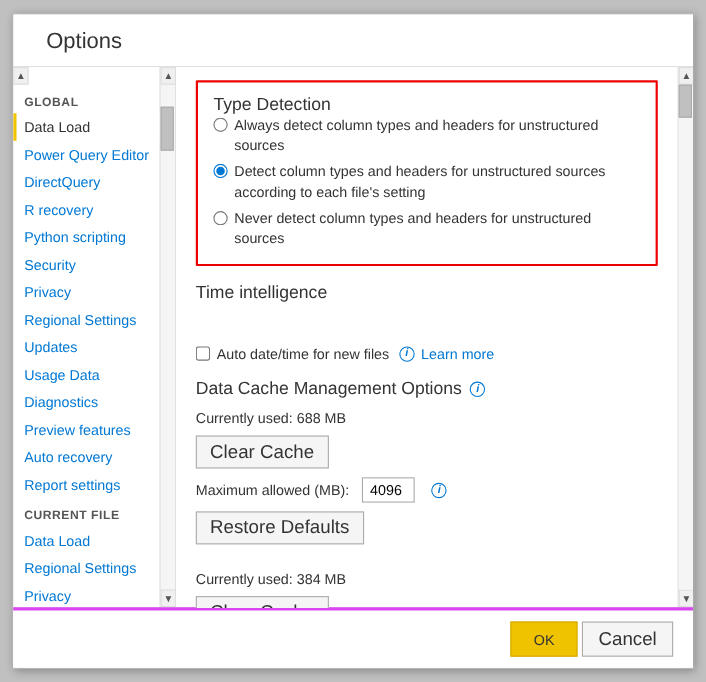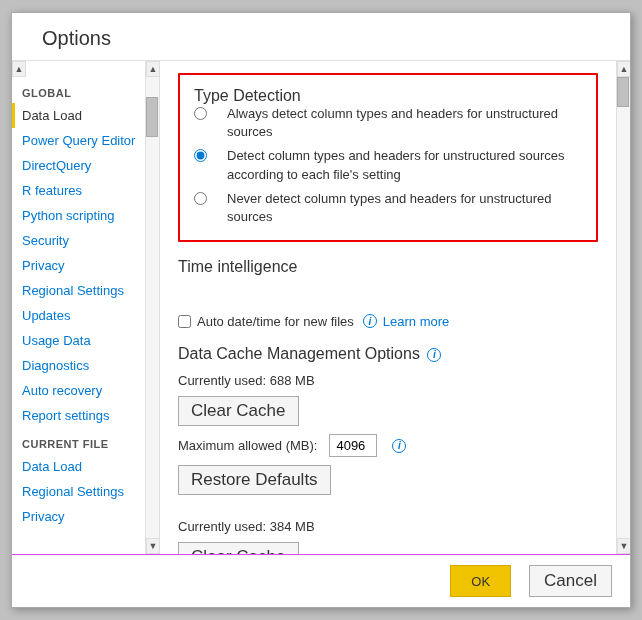--- a/index.html
+++ b/index.html
@@ -76,31 +76,32 @@
       margin-top: 4px;
     }
     .radio-group {
       display: flex;
       flex-direction: column;
       gap: 6px;
     }
     .radio-item {
       display: flex;
       align-items: flex-start;
-      gap: 20px;
+      gap: 6px;
       font-size: 13px;
       line-height: 1.4;
     }
     .radio-item input[type=radio] {
       margin-top: 2px;
       flex-shrink: 0;
       accent-color: #0078d4;
     }
     .checkbox-row {
       display: flex;
+      align-items: center;
       gap: 6px;
       font-size: 13px;
       margin-bottom: 8px;
       margin-top: 38px;
     }
     .checkbox-row input[type=checkbox] {
       flex-shrink: 0;
     }
     .learn-more {
       color: #0078d4;
@@ -148,25 +149,25 @@
       font-size: 13px;
     }
     .max-allowed-row input[type=text] {
       width: 48px;
       border: 1px solid #aaa;
       padding: 3px 6px;
       font-size: 13px;
     }
     
     .dialog-footer {
-      border-top: 1px solid #d946ef;
+      border-top: 3px solid #d946ef;
       padding: 10px 18px;
       display: flex;
       justify-content: flex-end;
-      gap: 18px;
+      gap: 4px;
       background: #fff;
     }
     .btn-ok {
       background: #f0c300;
       border: 1px solid #d4a800;
       padding: 5px 20px;
       font-size: 13px;
       cursor: pointer;
       font-weight: 500;
       color: #333;
@@ -260,21 +261,21 @@
         <div class="sidebar-item active">
           <span>Data Load</span>
         </div>
         <div class="sidebar-item">
           <span>Power Query Editor</span>
         </div>
         <div class="sidebar-item">
           <span>DirectQuery</span>
         </div>
         <div class="sidebar-item">
-          <span>R features</span>
+          <span>R recovery</span>
         </div>
         <div class="sidebar-item">
           <span>Python scripting</span>
         </div>
         <div class="sidebar-item">
           <span>Security</span>
         </div>
         <div class="sidebar-item">
           <span>Privacy</span>
         </div>
@@ -282,20 +283,23 @@
           <span>Regional Settings</span>
         </div>
         <div class="sidebar-item">
           <span>Updates</span>
         </div>
         <div class="sidebar-item">
           <span>Usage Data</span>
         </div>
         <div class="sidebar-item">
           <span>Diagnostics</span>
+        </div>
+        <div class="sidebar-item">
+          <span>Preview features</span>
         </div>
         <div class="sidebar-item">
           <span>Auto recovery</span>
         </div>
         <div class="sidebar-item">
           <span>Report settings</span>
         </div>
 
         <div class="divider-label">CURRENT FILE</div>
 

